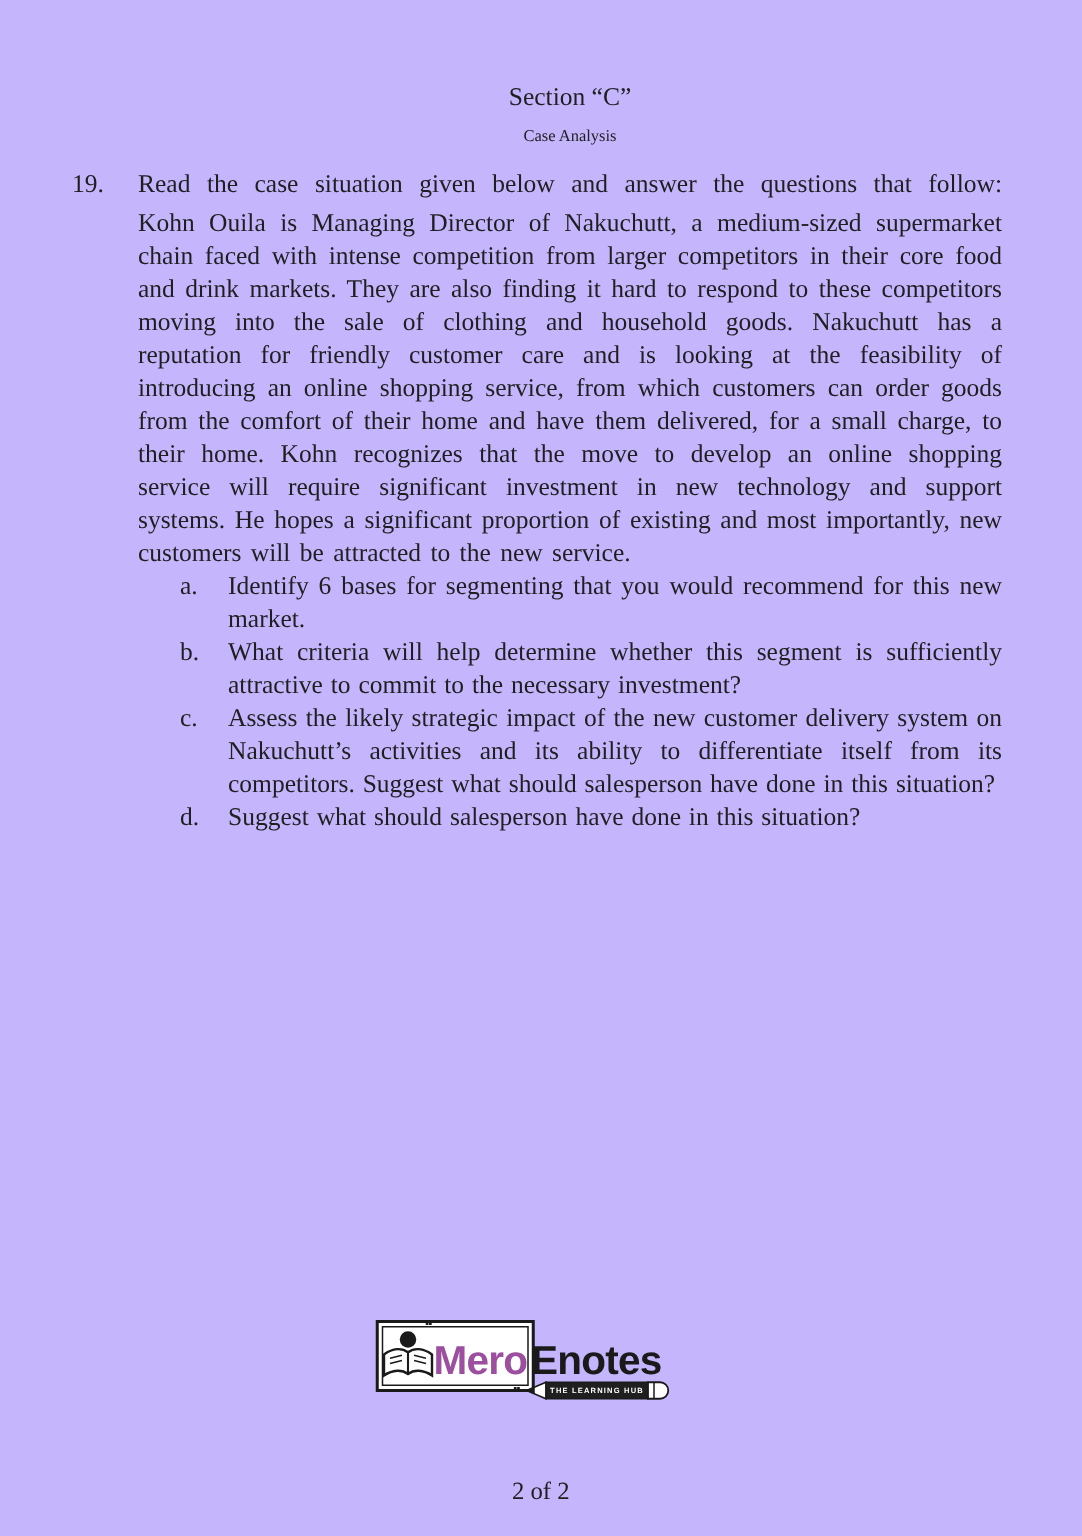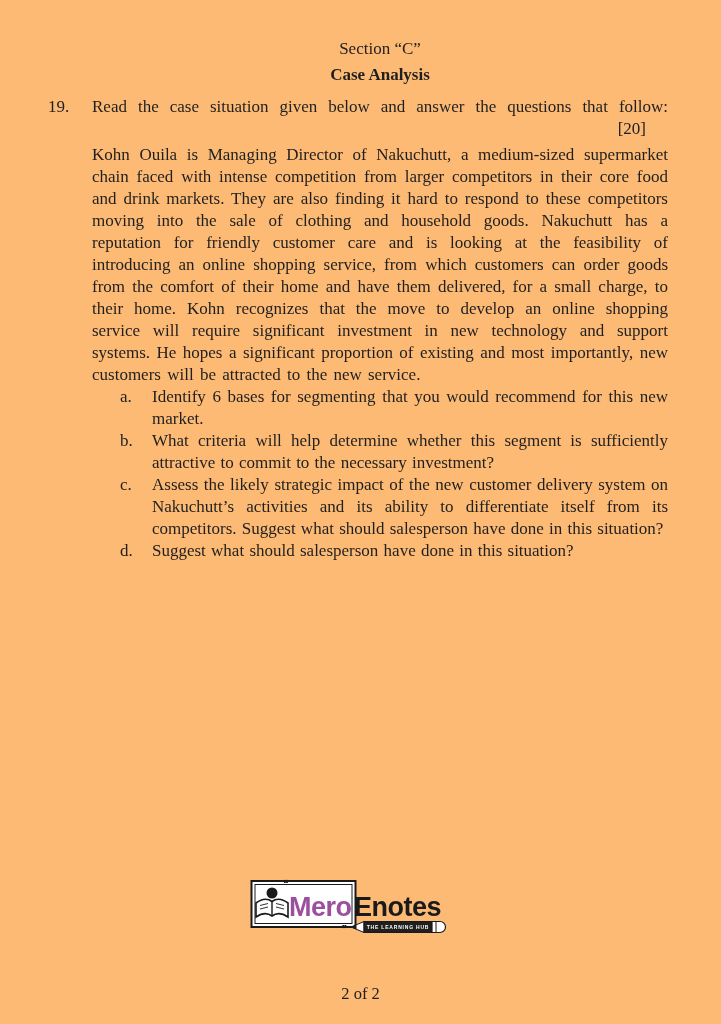--- a/index.html
+++ b/index.html
@@ -5,42 +5,42 @@
   html, body {
     margin: 0;
     padding: 0;
     background: #e8e8e8;
   }
   .page {
     position: relative;
     width: 721px;
     height: 1024px;
     margin: 0 auto;
-    background: #fdba74;
+    background: #c4b5fd;
     color: #1f1f1f;
     font-family: "Liberation Serif", "DejaVu Serif", serif;
     font-size: 17px;
     line-height: 22px;
     box-sizing: border-box;
-    padding-top: 36px;
+    padding-top: 52px;
     overflow: hidden;
   }
   .headings {
     margin-left: 92px;
     margin-right: 53px;
     text-align: center;
   }
   .section-heading {
     font-size: 17px;
     line-height: 26px;
   }
   .case-heading {
-    font-size: 17px;
+    font-size: 11px;
     line-height: 26px;
-    font-weight: bold;
+    font-weight: normal;
   }
   .q-row {
     display: flex;
     margin-left: 48px;
     margin-right: 53px;
     margin-top: 8px;
   }
   .q-num {
     width: 44px;
     flex: 0 0 44px;
@@ -101,21 +101,20 @@
 
   <div class="headings">
     <div class="section-heading">Section “C”</div>
     <div class="case-heading">Case Analysis</div>
   </div>
 
   <div class="q-row">
     <div class="q-num">19.</div>
     <div class="q-body">
       <div class="instruction">Read the case situation given below and answer the questions that follow:</div>
-      <div class="marks">[20]</div>
       <p class="case-text">Kohn Ouila is Managing Director of Nakuchutt, a medium-sized supermarket chain faced with intense competition from larger competitors in their core food and drink markets. They are also finding it hard to respond to these competitors moving into the sale of clothing and household goods. Nakuchutt has a reputation for friendly customer care and is looking at the feasibility of introducing an online shopping service, from which customers can order goods from the comfort of their home and have them delivered, for a small charge, to their home. Kohn recognizes that the move to develop an online shopping service will require significant investment in new technology and support systems. He hopes a significant proportion of existing and most importantly, new customers will be attracted to the new service.</p>
 
       <div class="sub-q">
         <span class="letter">a.</span>
         <span class="text">Identify 6 bases for segmenting that you would recommend for this new market.</span>
       </div>
       <div class="sub-q">
         <span class="letter">b.</span>
         <span class="text">What criteria will help determine whether this segment is sufficiently attractive to commit to the necessary investment?</span>
       </div>

